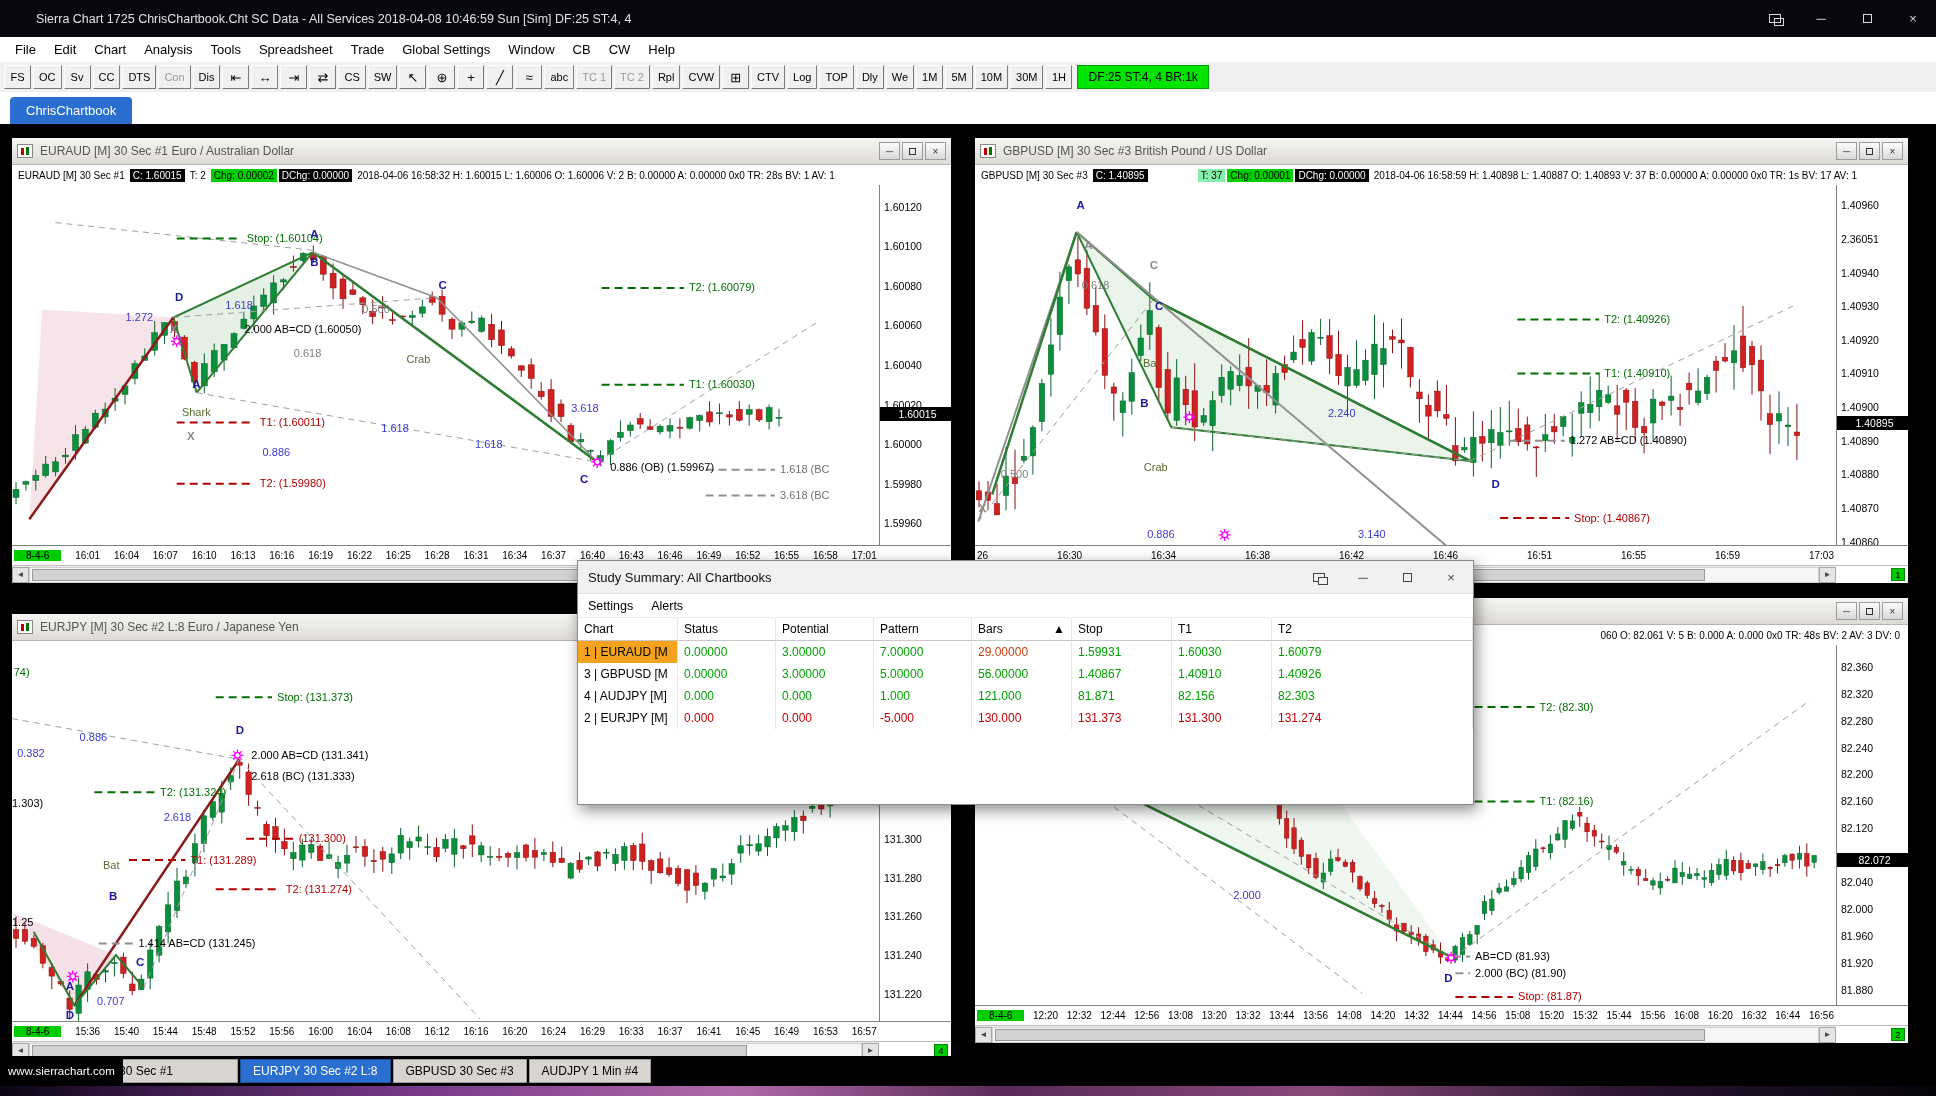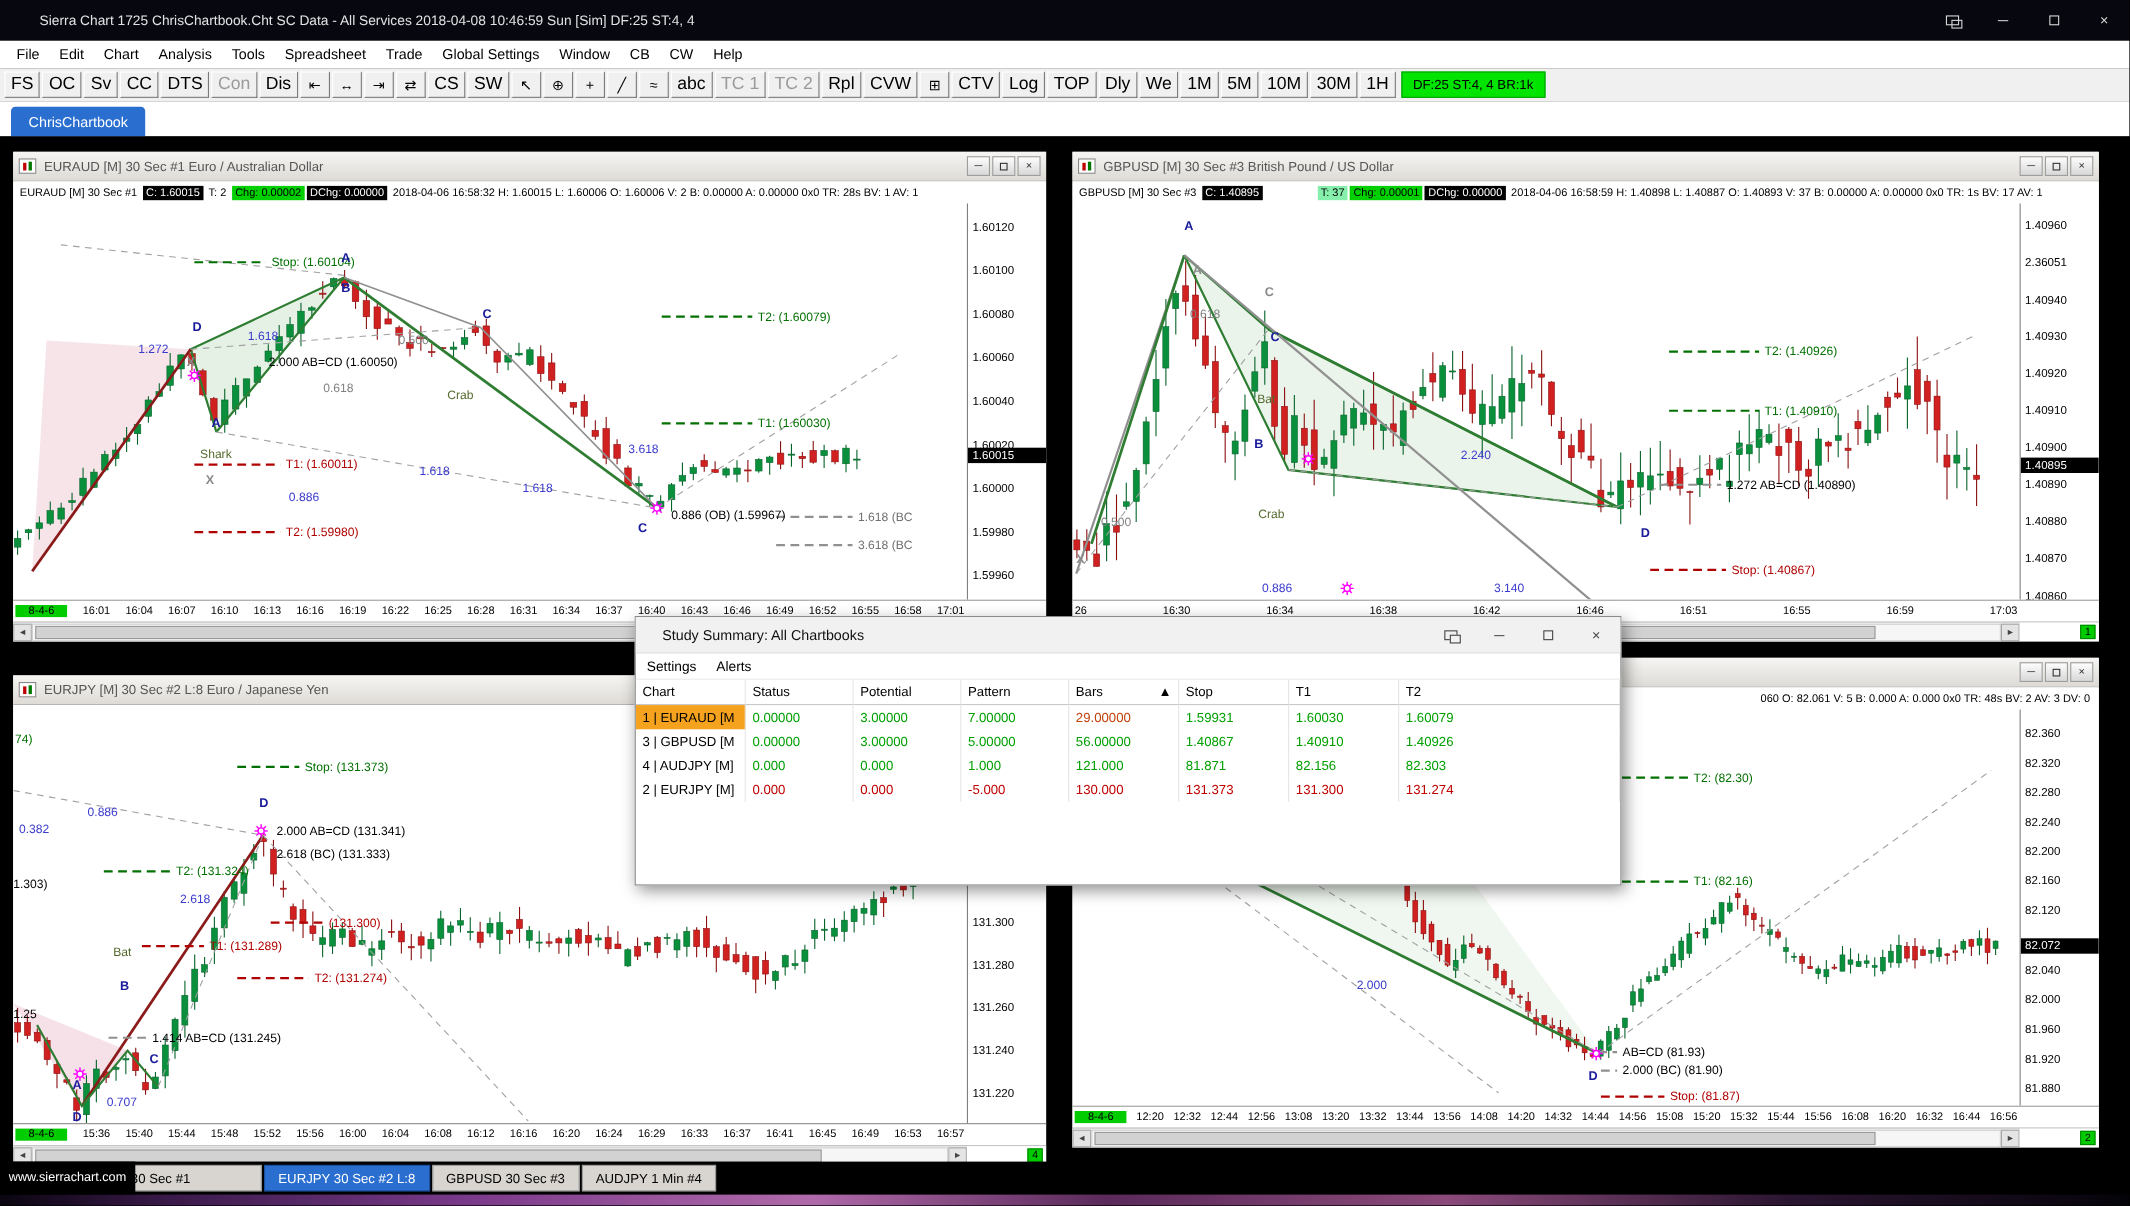--- a/index.html
+++ b/index.html
@@ -10,28 +10,28 @@
 .app-icon{width:18px;height:18px;border-radius:50%;margin:0 8px 0 10px;background:radial-gradient(circle at 35% 30%,#aid 0,#9fd0ff 0,#2e7fe0 45%,#0a2a7a 100%);flex:0 0 auto;}
 #title-text{font-size:12.5px;white-space:nowrap;}
 .win-controls{margin-left:auto;display:flex;height:100%;}
 .wc{width:46px;height:100%;display:flex;align-items:center;justify-content:center;color:#d8d8d8;font-size:13px;}
 .box-glyph{width:9px;height:9px;border:1px solid currentColor;display:inline-block;}
 .tray-glyph{width:12px;height:9px;border:1px solid currentColor;position:relative;display:inline-block;}
 .tray-glyph::after{content:"";position:absolute;right:-4px;bottom:-4px;width:8px;height:6px;border:1px solid currentColor;background:inherit;}
 #menubar{position:absolute;top:37px;left:0;height:25px;width:100%;background:#fff;display:flex;align-items:center;padding-left:6px;}
 .menu-item{font-size:13px;color:#000;padding:0 9px;height:100%;display:flex;align-items:center;white-space:nowrap;}
 #toolbar{position:absolute;top:62px;left:0;height:30px;width:100%;background:#f0f0f0;display:flex;align-items:center;padding-left:4px;}
-.tb{height:24px;min-width:27px;padding:0 5px;margin-right:2px;background:#f0f0f0;border:1px solid;border-color:#ffffff #7a7a7a #7a7a7a #ffffff;display:flex;align-items:center;justify-content:center;font-size:16px;color:#000;white-space:nowrap;}
+.tb{height:24px;min-width:27px;padding:0 5px;margin-right:2px;background:#f0f0f0;border:1px solid;border-color:#ffffff #7a7a7a #7a7a7a #ffffff;display:flex;align-items:center;justify-content:center;font-size:11px;color:#000;white-space:nowrap;}
 .tb.disabled{color:#9a9a9a;}
 .tb.icon{font-size:13px;}
 .tb-highlight{height:24px;padding:0 10px;background:#00e400;border:1px solid #00a000;display:flex;align-items:center;font-size:12px;color:#000;margin-left:3px;white-space:nowrap;}
 #tabrow{position:absolute;top:92px;left:0;height:32px;width:100%;background:#fff;display:flex;align-items:flex-end;padding-left:10px;}
 .cb-tab{height:27px;background:#2a6fd0;color:#fff;font-size:13px;display:flex;align-items:center;padding:0 16px;border-radius:4px 4px 0 0;}
 
-#desktop{position:absolute;top:124px;left:0;width:1936px;height:932px;background:#000;}
+#desktop{position:absolute;top:124px;left:0;width:1936px;height:932px;background:#000;text-align:center;}
 .panel{position:absolute;background:#fff;display:flex;flex-direction:column;}
 #panel0{left:12px;top:14px;width:939px;height:445px;}
 #panel1{left:975px;top:14px;width:933px;height:445px;}
 #panel2{left:12px;top:474px;width:939px;height:445px;margin-top:16px;}
 #panel3{left:975px;top:474px;width:933px;height:445px;}
 .p-title{height:27px;background:linear-gradient(#f6f5f3,#dedbd6);border-bottom:1px solid #b4b4b4;display:flex;align-items:center;padding:0 5px;flex:0 0 auto;}
 .p-icon{width:16px;height:14px;margin-right:7px;position:relative;background:#fff;border:1px solid #888;flex:0 0 auto;}
 .p-icon::before{content:"";position:absolute;left:3px;top:3px;width:3px;height:7px;background:#c00000;}
 .p-icon::after{content:"";position:absolute;left:8px;top:2px;width:3px;height:8px;background:#007800;}
 .p-title-text{font-size:12px;color:#555;white-space:nowrap;overflow:hidden;}
@@ -53,21 +53,21 @@
 .tl-first{background:#00cc00;padding:0 12px;}
 .time-corner{width:72px;flex:0 0 auto;}
 .p-scroll{height:18px;display:flex;align-items:center;background:#ececec;border-top:1px solid #c0c0c0;flex:0 0 auto;}
 .arr{width:17px;height:16px;border:1px solid #a8a8a8;background:#e4e4e4;font-size:8px;display:flex;align-items:center;justify-content:center;color:#444;flex:0 0 auto;}
 .track{flex:1;height:16px;background:#f6f6f6;position:relative;border:1px solid #d0d0d0;}
 .thumb{position:absolute;left:2px;top:1px;bottom:1px;width:86%;background:#d2d2d2;border:1px solid #9a9a9a;}
 .corner{width:72px;height:100%;background:#fff;display:flex;align-items:center;justify-content:flex-end;padding-right:3px;flex:0 0 auto;}
 .corner-box{width:14px;height:13px;background:#00cc00;border:1px solid #008800;font-size:9.5px;display:flex;align-items:center;justify-content:center;color:#000;}
 
 #study-dialog{position:absolute;left:577px;top:436px;width:897px;height:245px;background:#fff;border:1px solid #8a8a8a;box-shadow:3px 5px 14px rgba(0,0,0,.45);display:flex;flex-direction:column;z-index:50;}
-.d-title{height:33px;background:#f1f1f1;display:flex;align-items:center;padding-left:24px;border-bottom:1px solid #e0e0e0;flex:0 0 auto;}
+.d-title{height:33px;background:#f1f1f1;display:flex;align-items:center;padding-left:10px;border-bottom:1px solid #e0e0e0;flex:0 0 auto;}
 .d-title-text{font-size:13px;color:#111;}
 .d-controls{margin-left:auto;display:flex;height:100%;align-items:stretch;}
 .dc{width:44px;display:flex;align-items:center;justify-content:center;color:#444;font-size:13px;}
 .d-menu{height:24px;display:flex;align-items:center;padding-left:10px;gap:18px;font-size:12.5px;border-bottom:1px solid #ececec;flex:0 0 auto;}
 .d-table{flex:1;overflow:hidden;}
 .d-row{display:grid;grid-template-columns:100px 98px 98px 98px 100px 100px 100px 1fr;}
 .d-cell{padding:4px 6px;font-size:12px;border-right:1px solid #e6e6e6;white-space:nowrap;overflow:hidden;display:flex;align-items:center;}
 .d-row.head .d-cell{border-bottom:1px solid #c8c8c8;color:#000;justify-content:space-between;}
 .d-cell.sel{background:#f5a31f;color:#000;}
 

